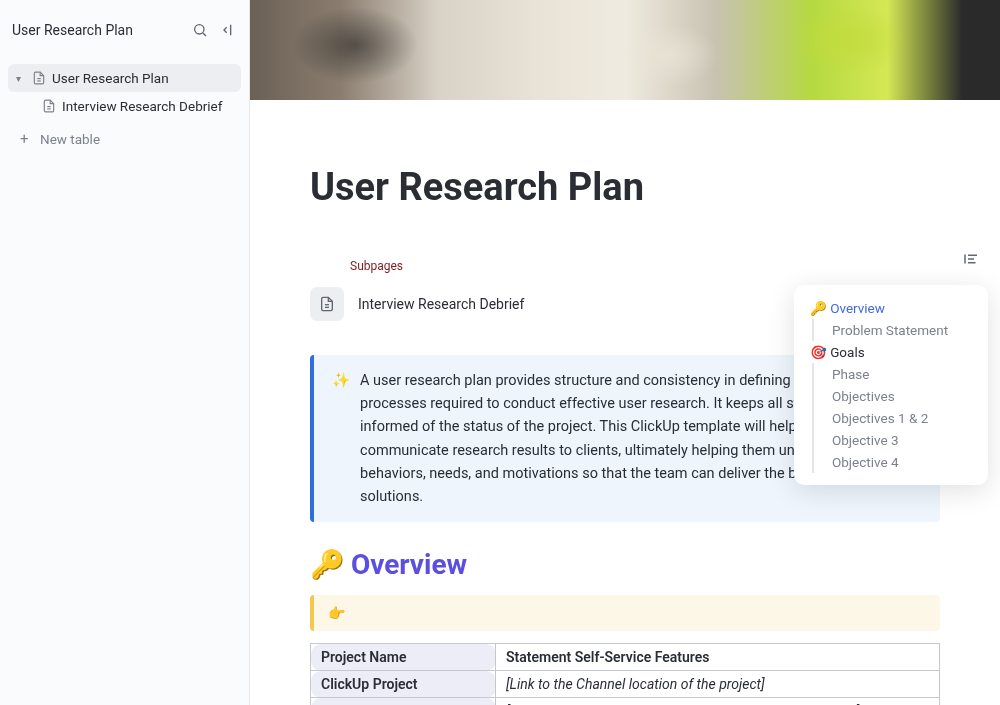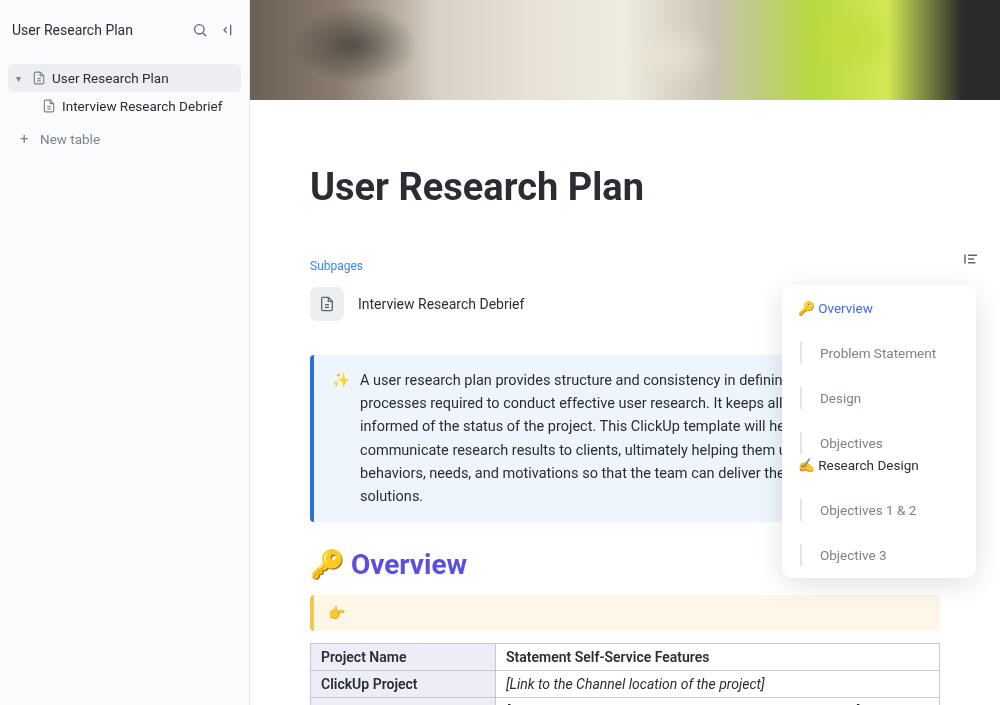--- a/index.html
+++ b/index.html
@@ -114,23 +114,24 @@
     .outline-toggle {
       position: absolute;
       right: 20px;
       top: 85px;
       color: #606672;
       cursor: pointer;
     }
 
     .section-label {
       font-size: 12px;
-      color: #3b82f6;
+      color: #7f1d1d;
       margin-top: 50px;
       margin-bottom: 14px;
+      margin-left: 40px;
     }
     .subpage-row {
       display: flex;
       align-items: center;
       gap: 14px;
       font-size: 14px;
       color: #2a2e34;
       cursor: pointer;
     }
     .subpage-icon-box {
@@ -190,28 +191,29 @@
       font-size: 14px;
     }
     .details-table td {
       border: 1px solid #c6c8ce;
       padding: 5px 10px;
     }
     .details-table td:first-child {
       width: 185px;
       font-weight: 600;
       background: #ecedf7;
+      border-radius: 10px;
     }
     .italic { font-style: italic; }
     .bold { font-weight: 600; }
 
     
     .outline-panel {
       position: absolute;
-      right: 24px;
+      right: 12px;
       top: 120px;
       width: 194px;
       background: #fff;
       border-radius: 10px;
       box-shadow: 0 6px 28px rgba(0,0,0,0.12);
       padding: 12px 6px;
       font-size: 13.5px;
       z-index: 10;
     }
     .outline-item {
@@ -219,21 +221,20 @@
       color: #7c828d;
       cursor: pointer;
     }
     .outline-item.level-1 {
       color: #2a2e34;
     }
     .outline-item.level-2 {
       padding-left: 18px;
       border-left: 2px solid #e5e5e8;
       margin-left: 12px;
-      margin-top: 23px;
     }
     .outline-item.active {
       color: #4169e1;
     }
     
     svg { display: block; }
   </style>
 </head>
 <body>
 
@@ -341,20 +342,21 @@
           <tr>
             <td>Team Channel</td>
             <td class="italic">[Link to the collaboration group chat/channel, if applicable]</td>
           </tr>
         </tbody>
     </table>
 
     <div class="outline-panel" id="outline-panel">
         <div class="outline-item level-1 active">🔑 Overview</div>
         <div class="outline-item level-2">Problem Statement</div>
-        <div class="outline-item level-2">Design</div>
+        <div class="outline-item level-1">🎯 Goals</div>
+        <div class="outline-item level-2">Phase</div>
         <div class="outline-item level-2">Objectives</div>
-        <div class="outline-item level-1">✍️ Research Design</div>
         <div class="outline-item level-2">Objectives 1 &amp; 2</div>
         <div class="outline-item level-2">Objective 3</div>
+        <div class="outline-item level-2">Objective 4</div>
       </div>
   </div>
 </div>
 
 </body></html>

